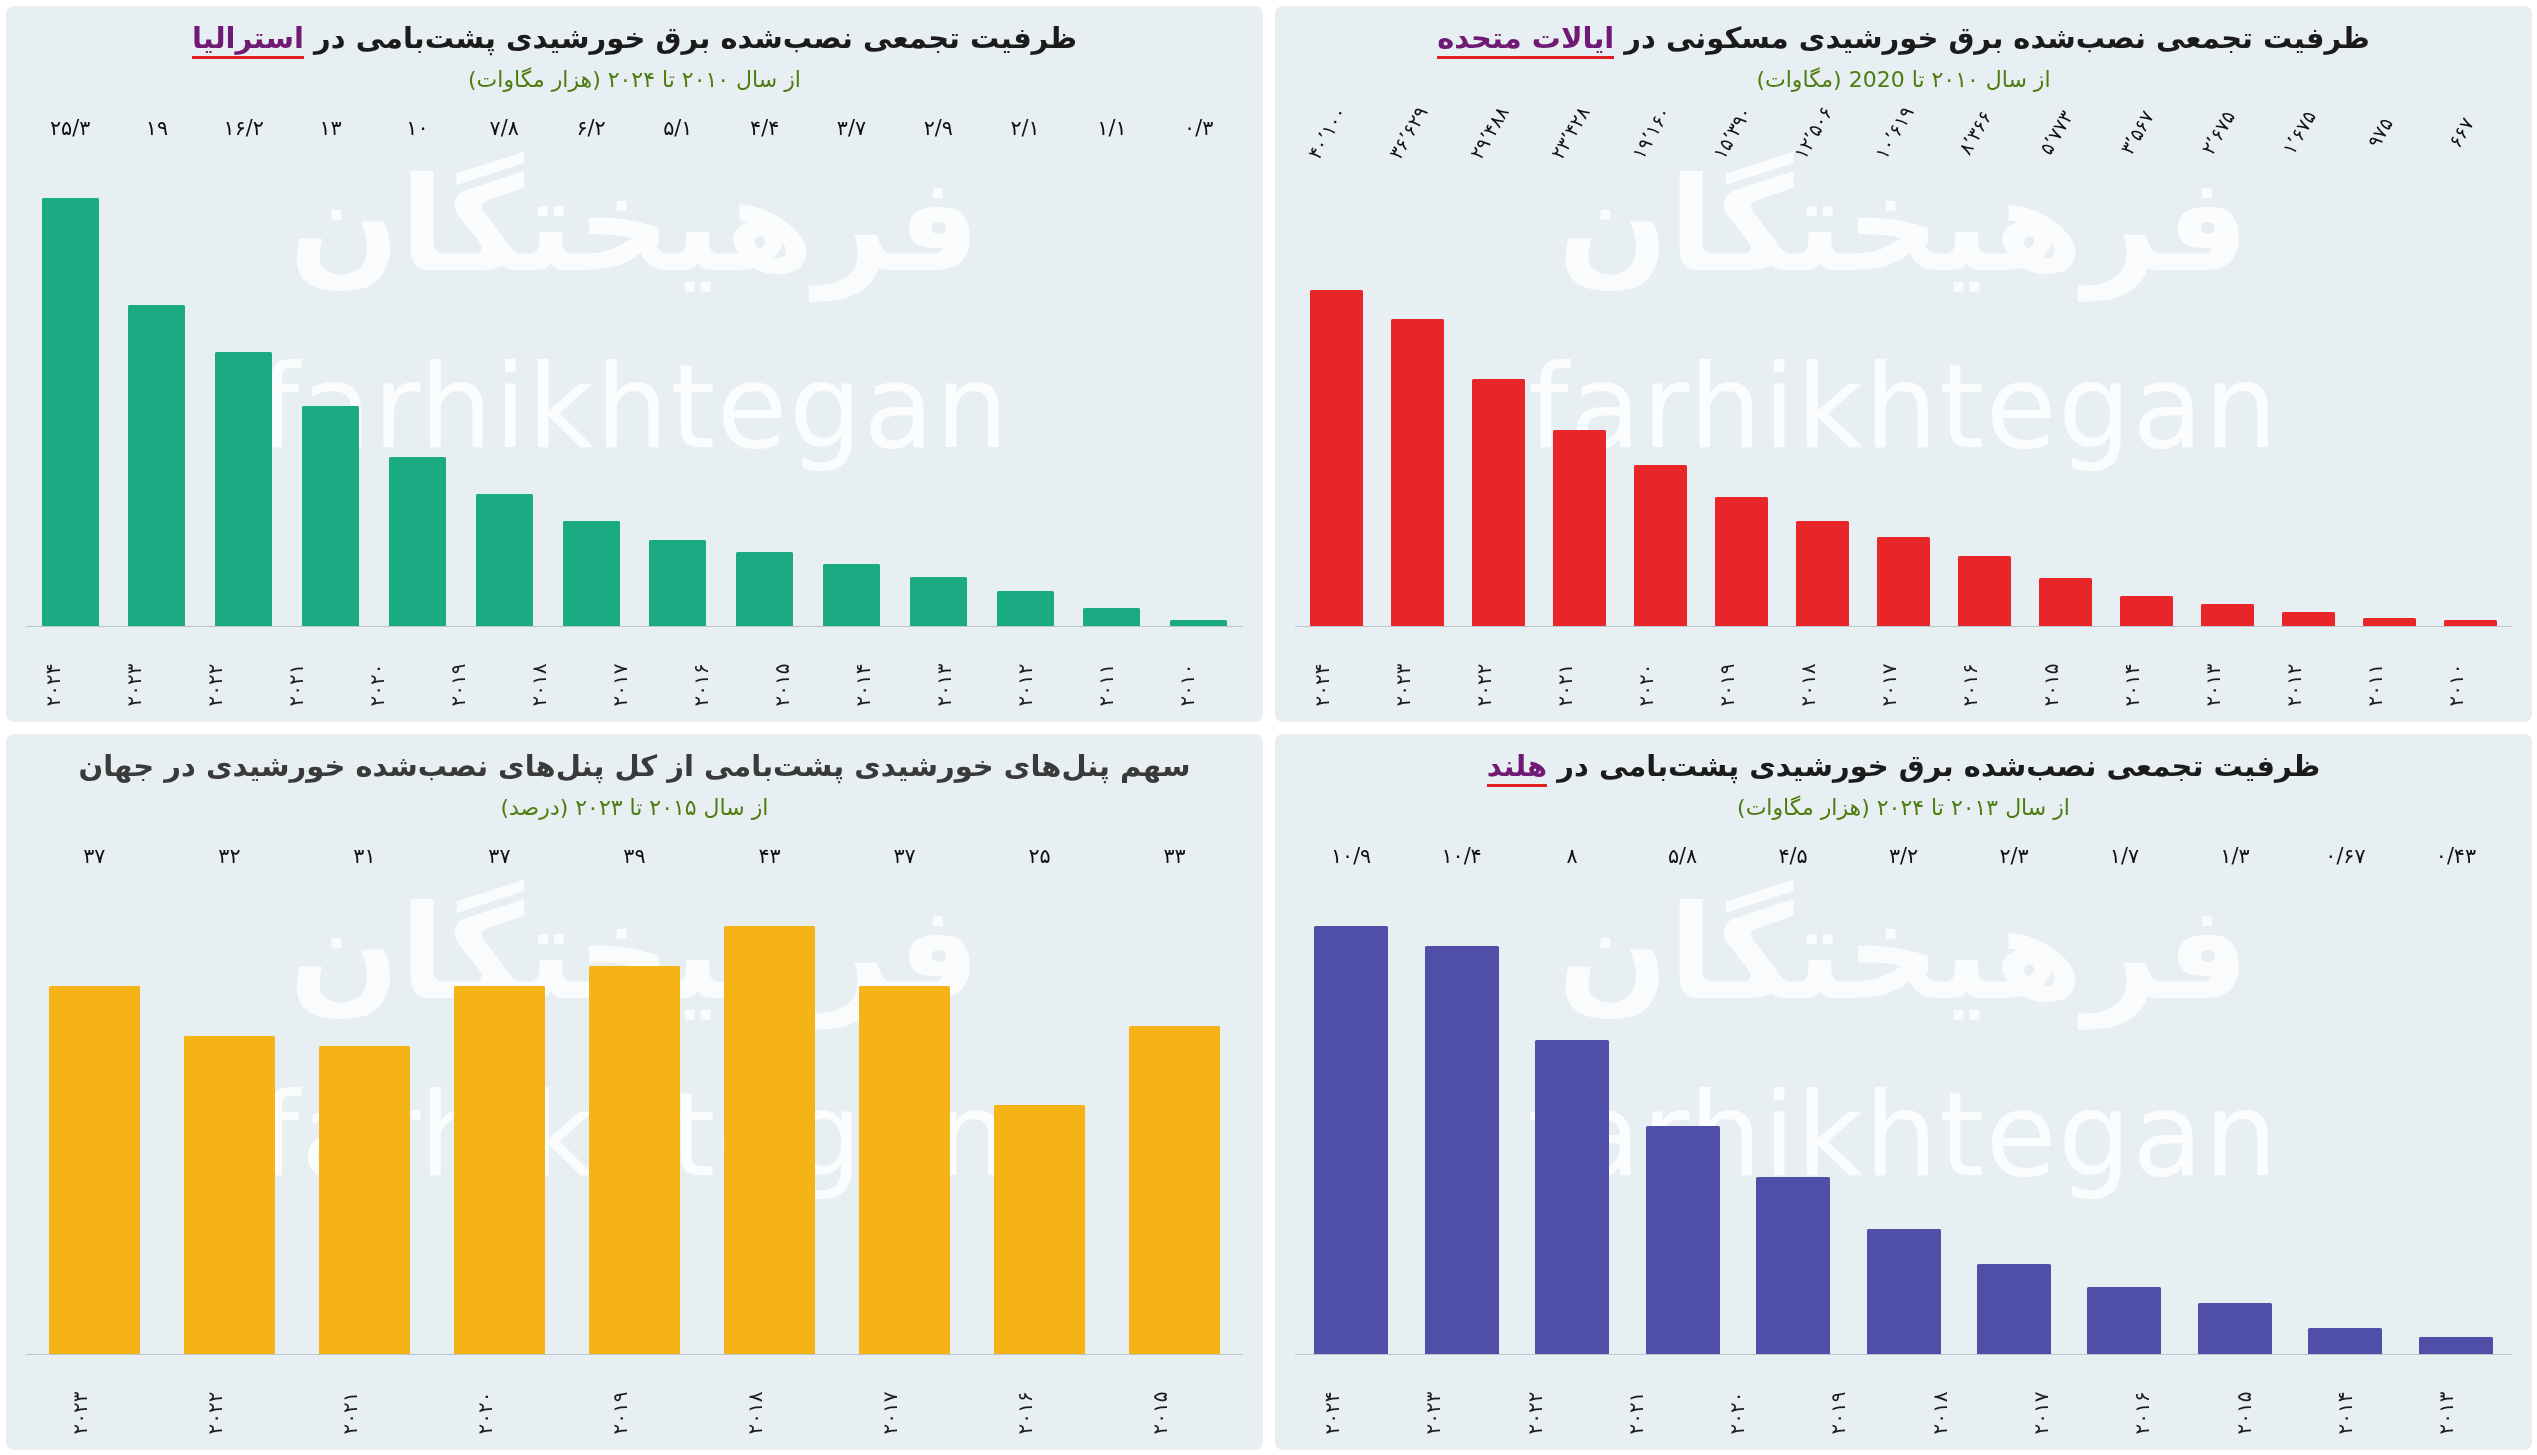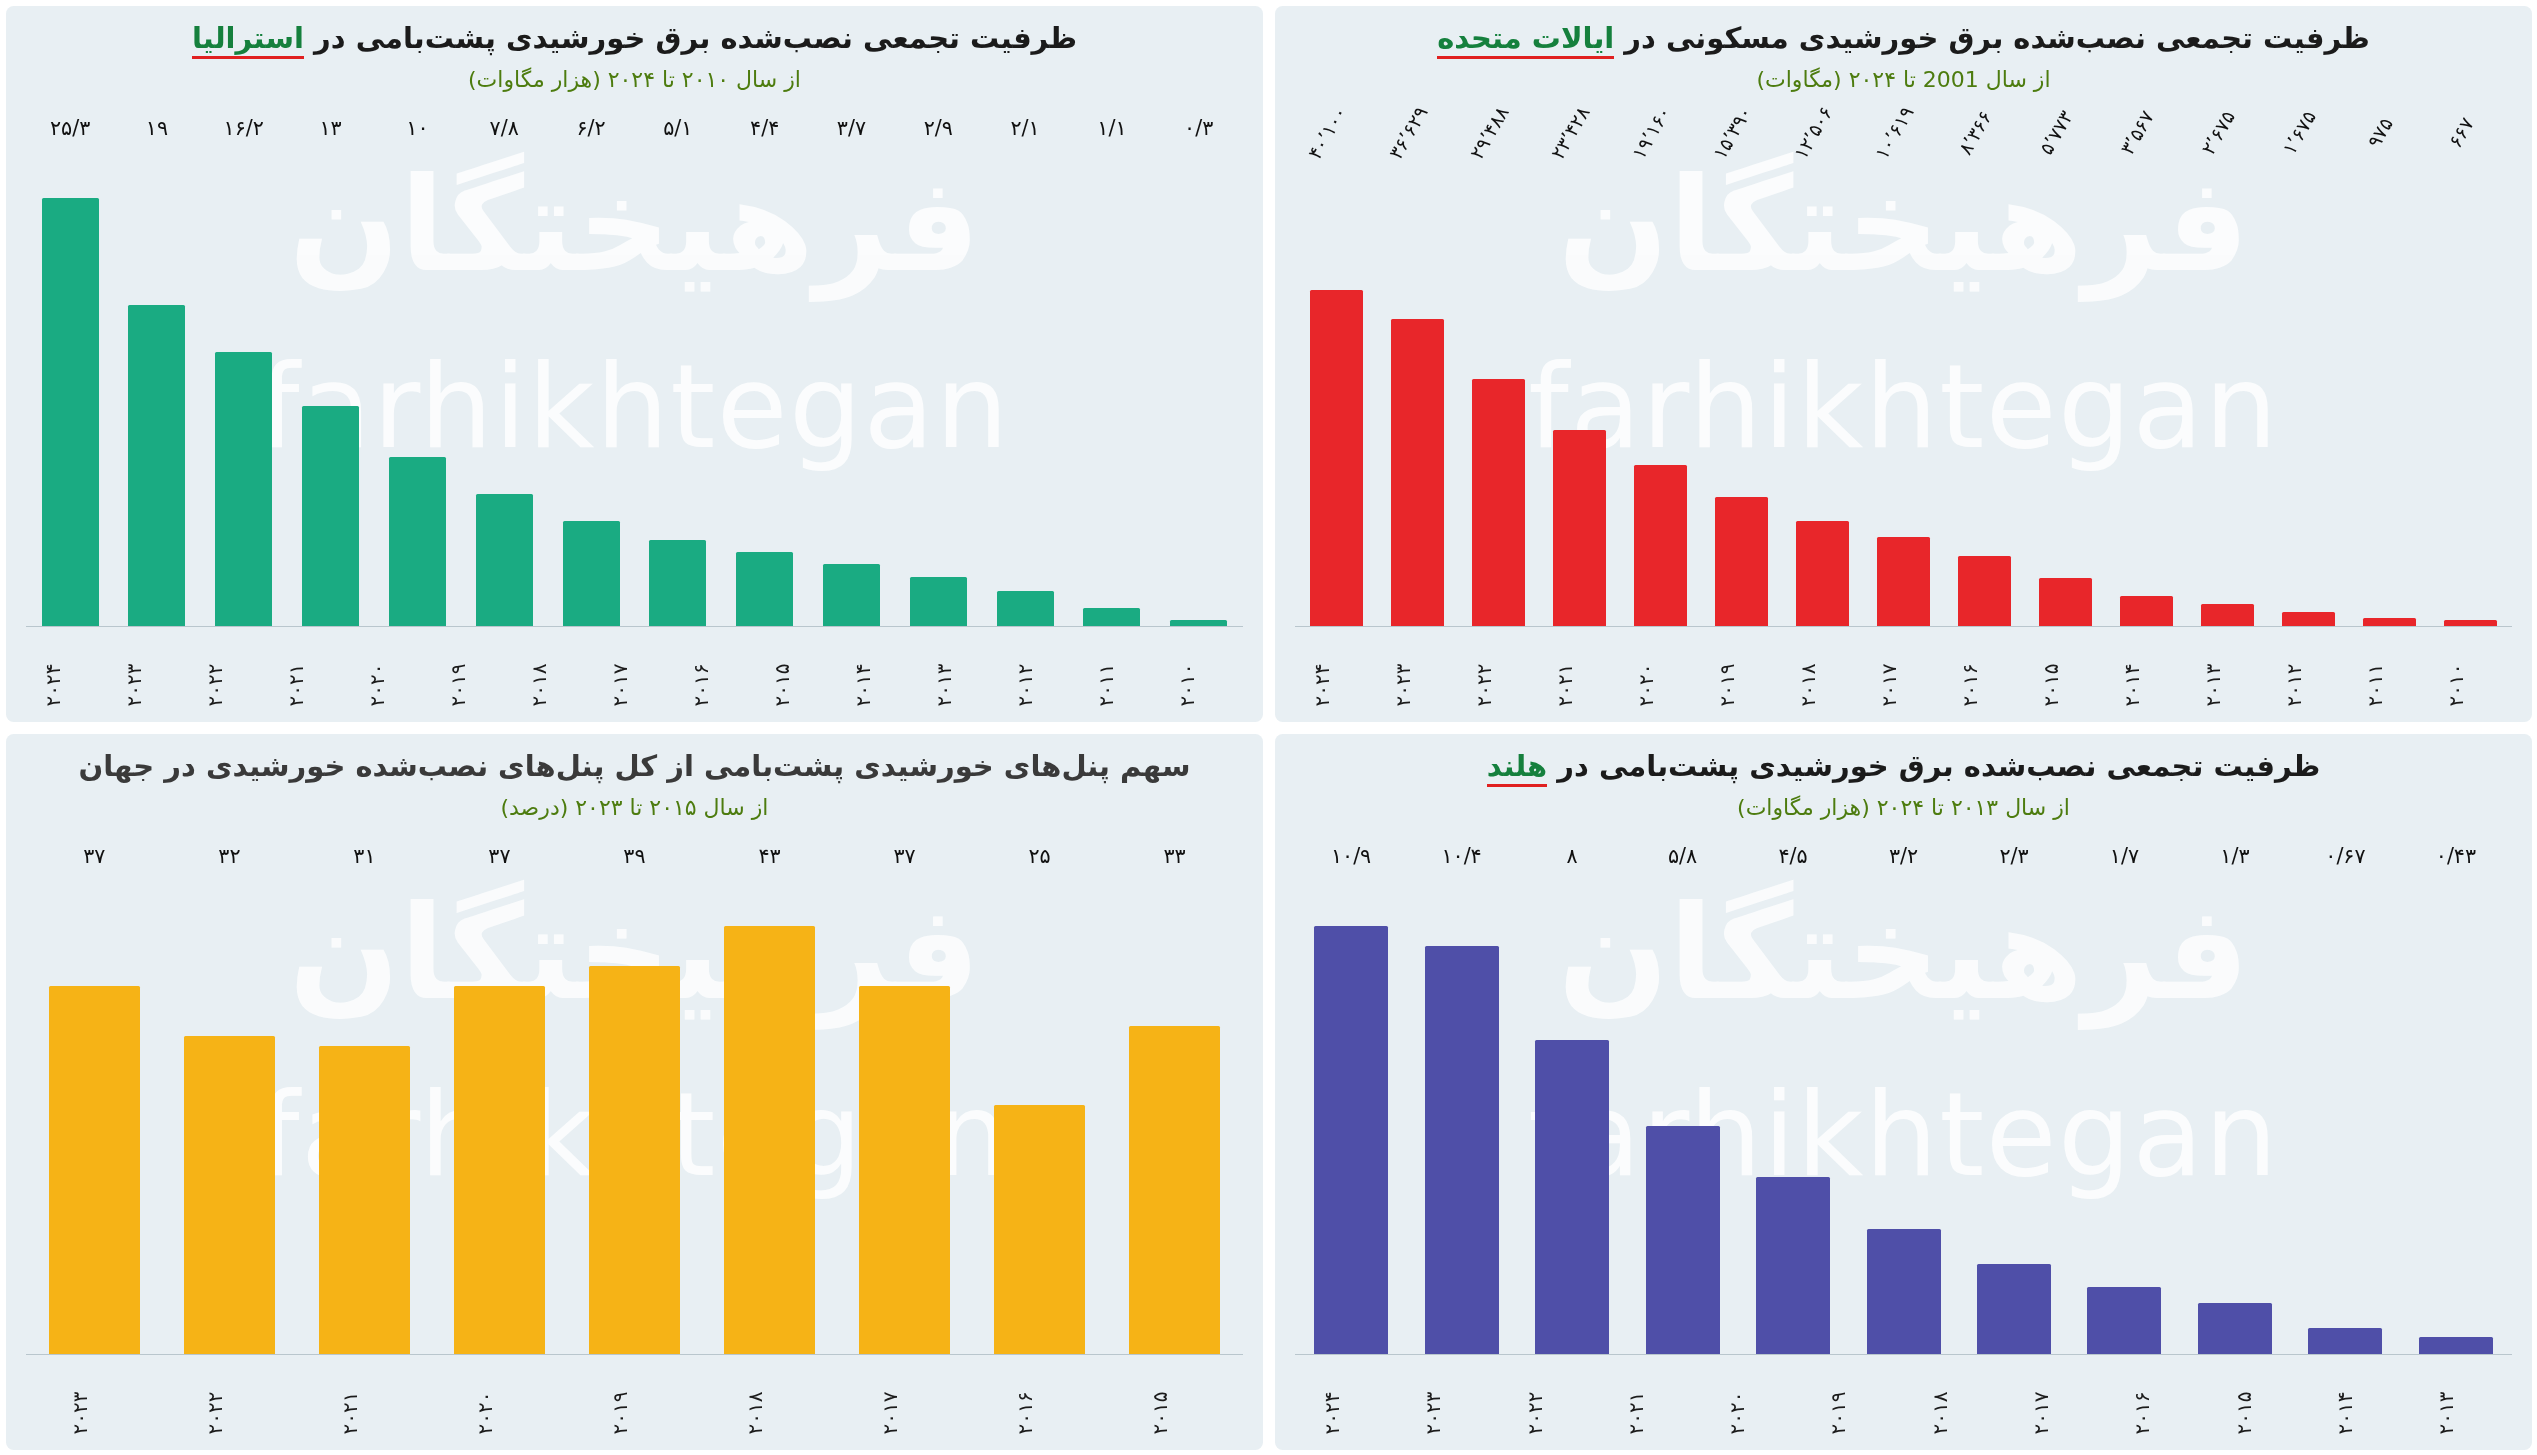--- a/index.html
+++ b/index.html
@@ -74,21 +74,21 @@
     text-align: center;
     margin-bottom: 4.6px;
   }
   .chart-title {
     font-size: 29px;
     font-weight: 700;
     color: #1b1b1b;
     line-height: 1.25;
   }
   .chart-title .hl {
-    color: #15803d;
+    color: #701a75;
     border-bottom: 3.8px solid #e02020;
     padding-bottom: 1.5px;
   }
   .chart-title.plain {
     color: #3a3a3a;
     font-weight: 700;
   }
   .chart-sub {
     font-size: 22px;
     color: #4d7c0f;
@@ -165,21 +165,21 @@
 
 <div class="grid">
 
   <section class="panel p1">
     <div class="watermark">
       <div class="wm-logo">فرهیختگان</div>
       <div class="wm-text">farhikhtegan</div>
     </div>
     <div class="titles">
       <div class="chart-title"><span>ظرفیت تجمعی نصب‌شده برق خورشیدی مسکونی در </span><span class="hl">ایالات متحده</span></div>
-      <div class="chart-sub">از سال 2001 تا ۲۰۲۴ (مگاوات)</div>
+      <div class="chart-sub">از سال ۲۰۱۰ تا 2020 (مگاوات)</div>
     </div>
     <div class="plot">
         <div class="col">
           <div class="val rot">۶۶۷</div>
           <div class="bar" style="height: 1.2%;"></div>
         </div>
         <div class="col">
           <div class="val rot">۹۷۵</div>
           <div class="bar" style="height: 1.60474%;"></div>
         </div>

